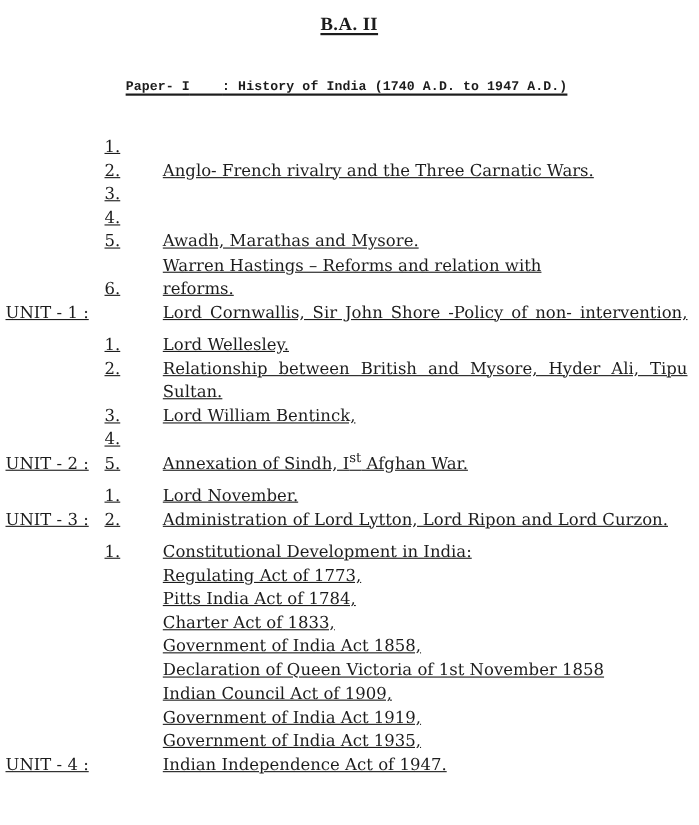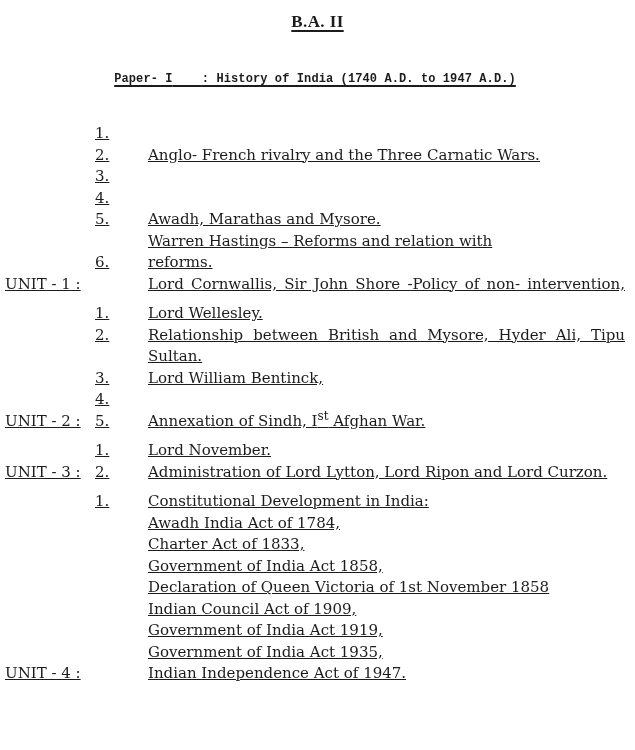--- a/index.html
+++ b/index.html
@@ -157,21 +157,22 @@
           </div>
         </div>
       </div>
       <div class="unit-block">
         <div class="unit-label">UNIT - 4 :</div>
         <div class="unit-items">
           <div class="item">
             <div class="item-num">1.</div>
             <div class="item-lines">
               <div class="line">Constitutional Development in India:</div>
-              <div class="line">Awadh India Act of 1784,</div>
+              <div class="line">Regulating Act of 1773,</div>
+              <div class="line">Pitts India Act of 1784,</div>
               <div class="line">Charter Act of 1833,</div>
               <div class="line">Government of India Act 1858,</div>
               <div class="line">Declaration of Queen Victoria of 1st November 1858</div>
               <div class="line">Indian Council Act of 1909,</div>
               <div class="line">Government of India Act 1919,</div>
               <div class="line">Government of India Act 1935,</div>
               <div class="line">Indian Independence Act of 1947.</div>
             </div>
           </div>
         </div>

